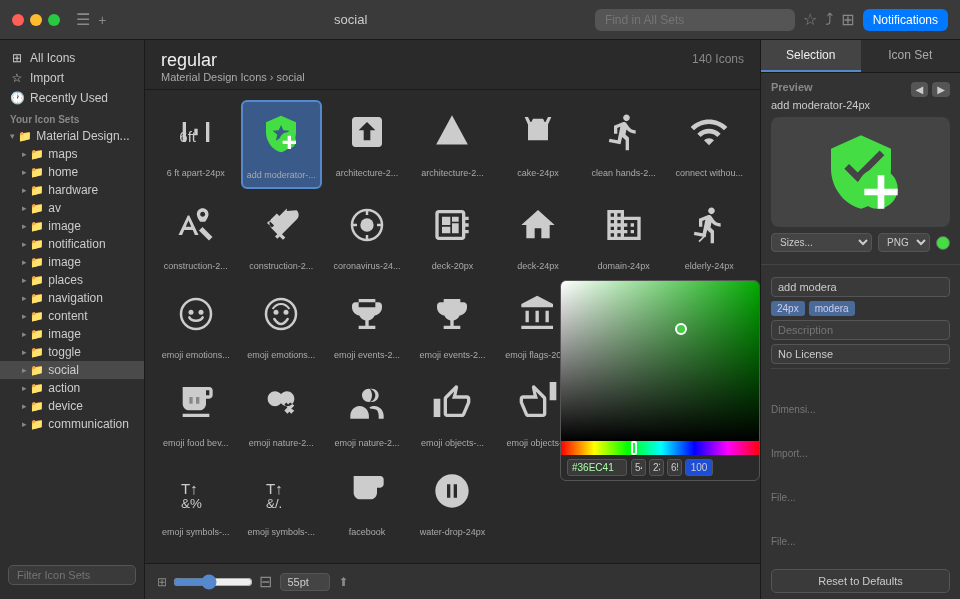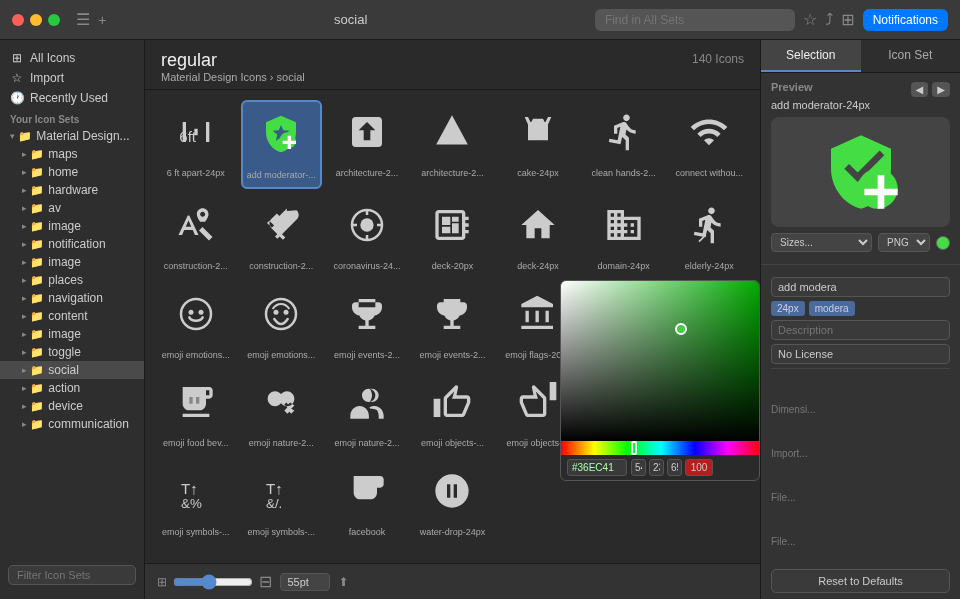--- a/index.html
+++ b/index.html
@@ -381,21 +381,21 @@
       border: 1px solid #555;
       border-radius: 3px;
       color: #ccc;
       font-size: 10px;
       padding: 2px 3px;
       width: 15px;
       outline: none;
       text-align: center;
     }
     .alpha-val {
-      background: #b91c1c;
+      background: #1d4ed8;
       border: 1px solid #555;
       border-radius: 3px;
       color: #ccc;
       font-size: 10px;
       padding: 2px 3px;
       width: 28px;
       outline: none;
       text-align: center;
     }
     .name-input {

